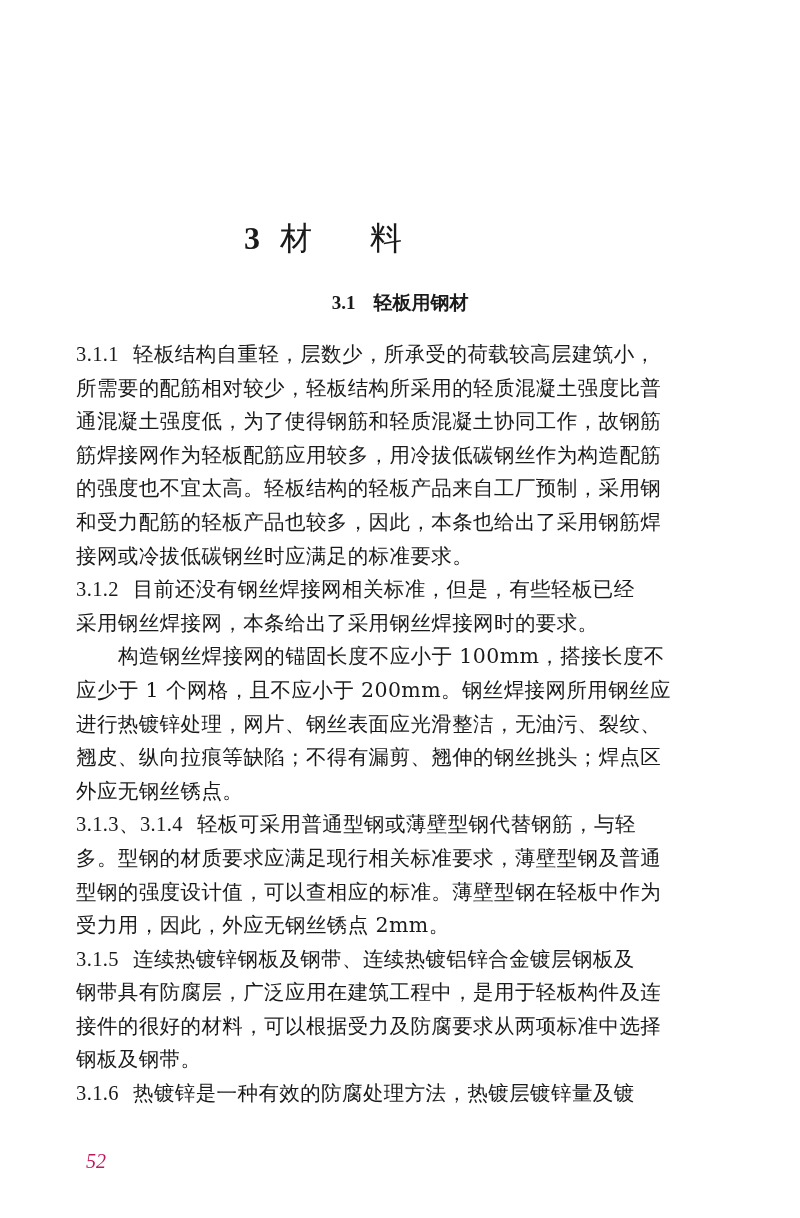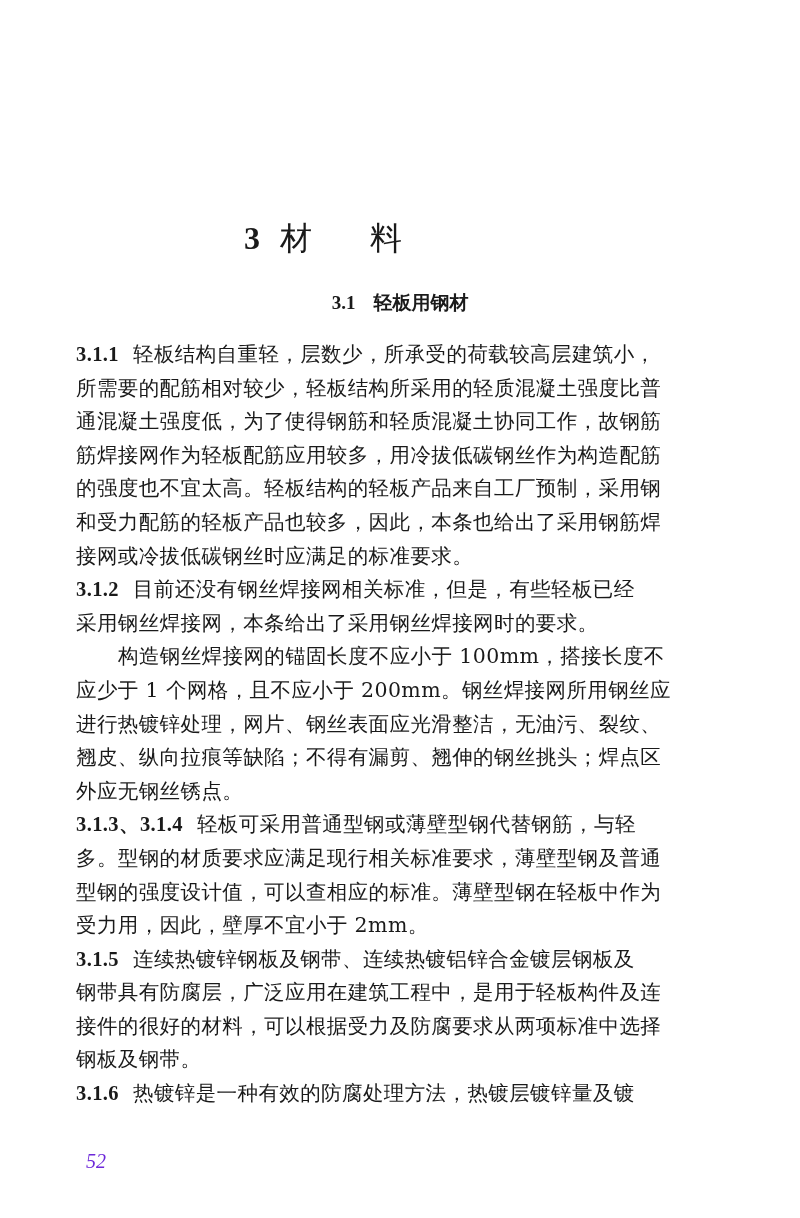--- a/index.html
+++ b/index.html
@@ -24,25 +24,25 @@
     }
     .section-title .num { font-family: "Liberation Serif", serif; margin-right: 18px; }
     .body {
       position: absolute; top: 338px; left: 76px; width: 610px;
     }
     .line {
       height: 33.6px; line-height: 33.6px; font-size: 20.5px;
       white-space: nowrap; letter-spacing: 0.4px;
     }
     .line.indent { padding-left: 42px; }
-    .clause { font-family: "Liberation Serif", serif; font-weight: bold; margin-right: 14px; }
+    .clause { font-family: "Liberation Serif", serif; font-weight: normal; margin-right: 14px; }
     .page-number {
       position: absolute; top: 1150px; left: 86px;
       font-family: "Liberation Serif", serif; font-style: italic; font-size: 20px;
-      color: #6d28d9;
+      color: #be185d;
     }
   </style>
 </head>
 <body>
 
 <div class="chapter-title">
   <span class="num">3</span><span class="w1">材</span><span>料</span>
 </div>
 
 <div class="section-title">
@@ -60,21 +60,21 @@
     <div class="line"><span class="clause">3.1.2</span><span>目前还没有钢丝焊接网相关标准，但是，有些轻板已经</span></div>
     <div class="line"><span>采用钢丝焊接网，本条给出了采用钢丝焊接网时的要求。</span></div>
     <div class="line indent"><span>构造钢丝焊接网的锚固长度不应小于 100mm，搭接长度不</span></div>
     <div class="line"><span>应少于 1 个网格，且不应小于 200mm。钢丝焊接网所用钢丝应</span></div>
     <div class="line"><span>进行热镀锌处理，网片、钢丝表面应光滑整洁，无油污、裂纹、</span></div>
     <div class="line"><span>翘皮、纵向拉痕等缺陷；不得有漏剪、翘伸的钢丝挑头；焊点区</span></div>
     <div class="line"><span>外应无钢丝锈点。</span></div>
     <div class="line"><span class="clause">3.1.3、3.1.4</span><span>轻板可采用普通型钢或薄壁型钢代替钢筋，与轻</span></div>
     <div class="line"><span>多。型钢的材质要求应满足现行相关标准要求，薄壁型钢及普通</span></div>
     <div class="line"><span>型钢的强度设计值，可以查相应的标准。薄壁型钢在轻板中作为</span></div>
-    <div class="line"><span>受力用，因此，壁厚不宜小于 2mm。</span></div>
+    <div class="line"><span>受力用，因此，外应无钢丝锈点 2mm。</span></div>
     <div class="line"><span class="clause">3.1.5</span><span>连续热镀锌钢板及钢带、连续热镀铝锌合金镀层钢板及</span></div>
     <div class="line"><span>钢带具有防腐层，广泛应用在建筑工程中，是用于轻板构件及连</span></div>
     <div class="line"><span>接件的很好的材料，可以根据受力及防腐要求从两项标准中选择</span></div>
     <div class="line"><span>钢板及钢带。</span></div>
     <div class="line"><span class="clause">3.1.6</span><span>热镀锌是一种有效的防腐处理方法，热镀层镀锌量及镀</span></div>
   </div>
 
 <div class="page-number">52</div>
 
 </body></html>

